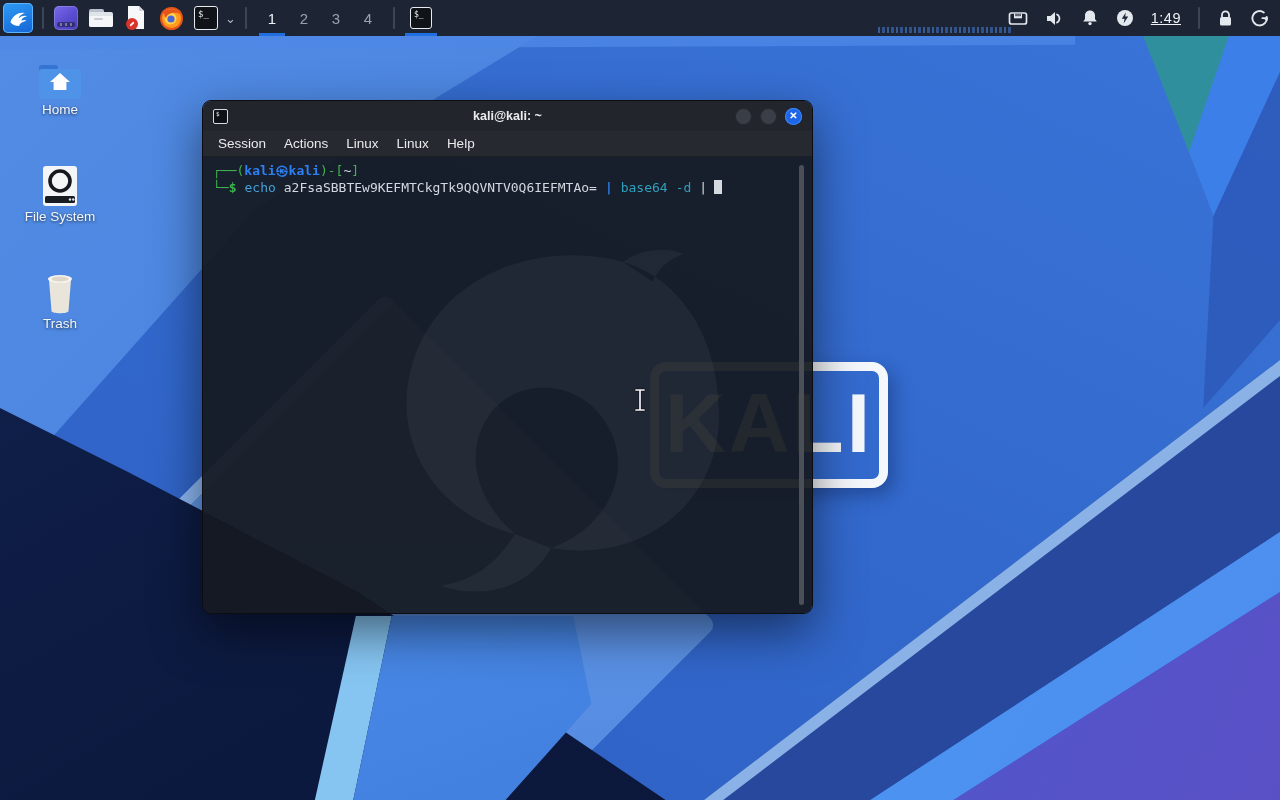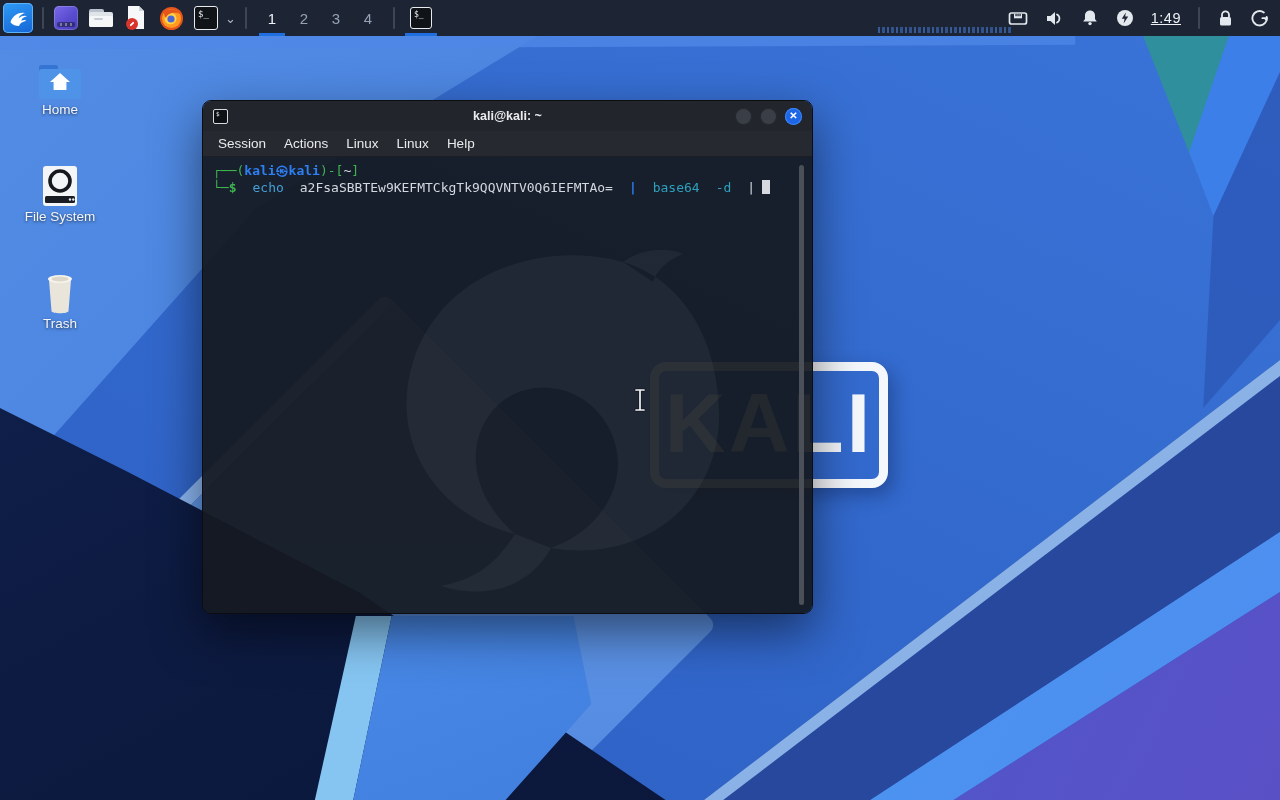--- a/index.html
+++ b/index.html
@@ -116,21 +116,21 @@
     padding:5px 22px 5px 10px; color:#d2d8df; }
   .content .wm { position:absolute; left:120px; top:75px; opacity:.055; pointer-events:none; }
   .scrollbar { position:absolute; right:8px; top:8px; bottom:8px; width:5px;
     background:#4b5058; border-radius:3px; }
   .g { color:#3fb44e; }
   .u { color:#2e7ff2; font-weight:700; }
   .cmd { color:#459fd6; }
   .pipe { color:#2a7ce8; font-weight:700; }
   .teal { color:#2ea0bc; }
   .w { color:#d2d8df; }
-  .sp { margin-left:16px; }
+  .sp { margin-left:8px; }
   .cursor-block { display:inline-block; width:8px; height:14px; background:#d6dae0;
     vertical-align:-2px; margin-left:7px; }
 
   
   .ibeam { position:absolute; left:632px; top:388px; z-index:80; }
 </style>
 </head>
 <body>
 
 <div class="stage">

